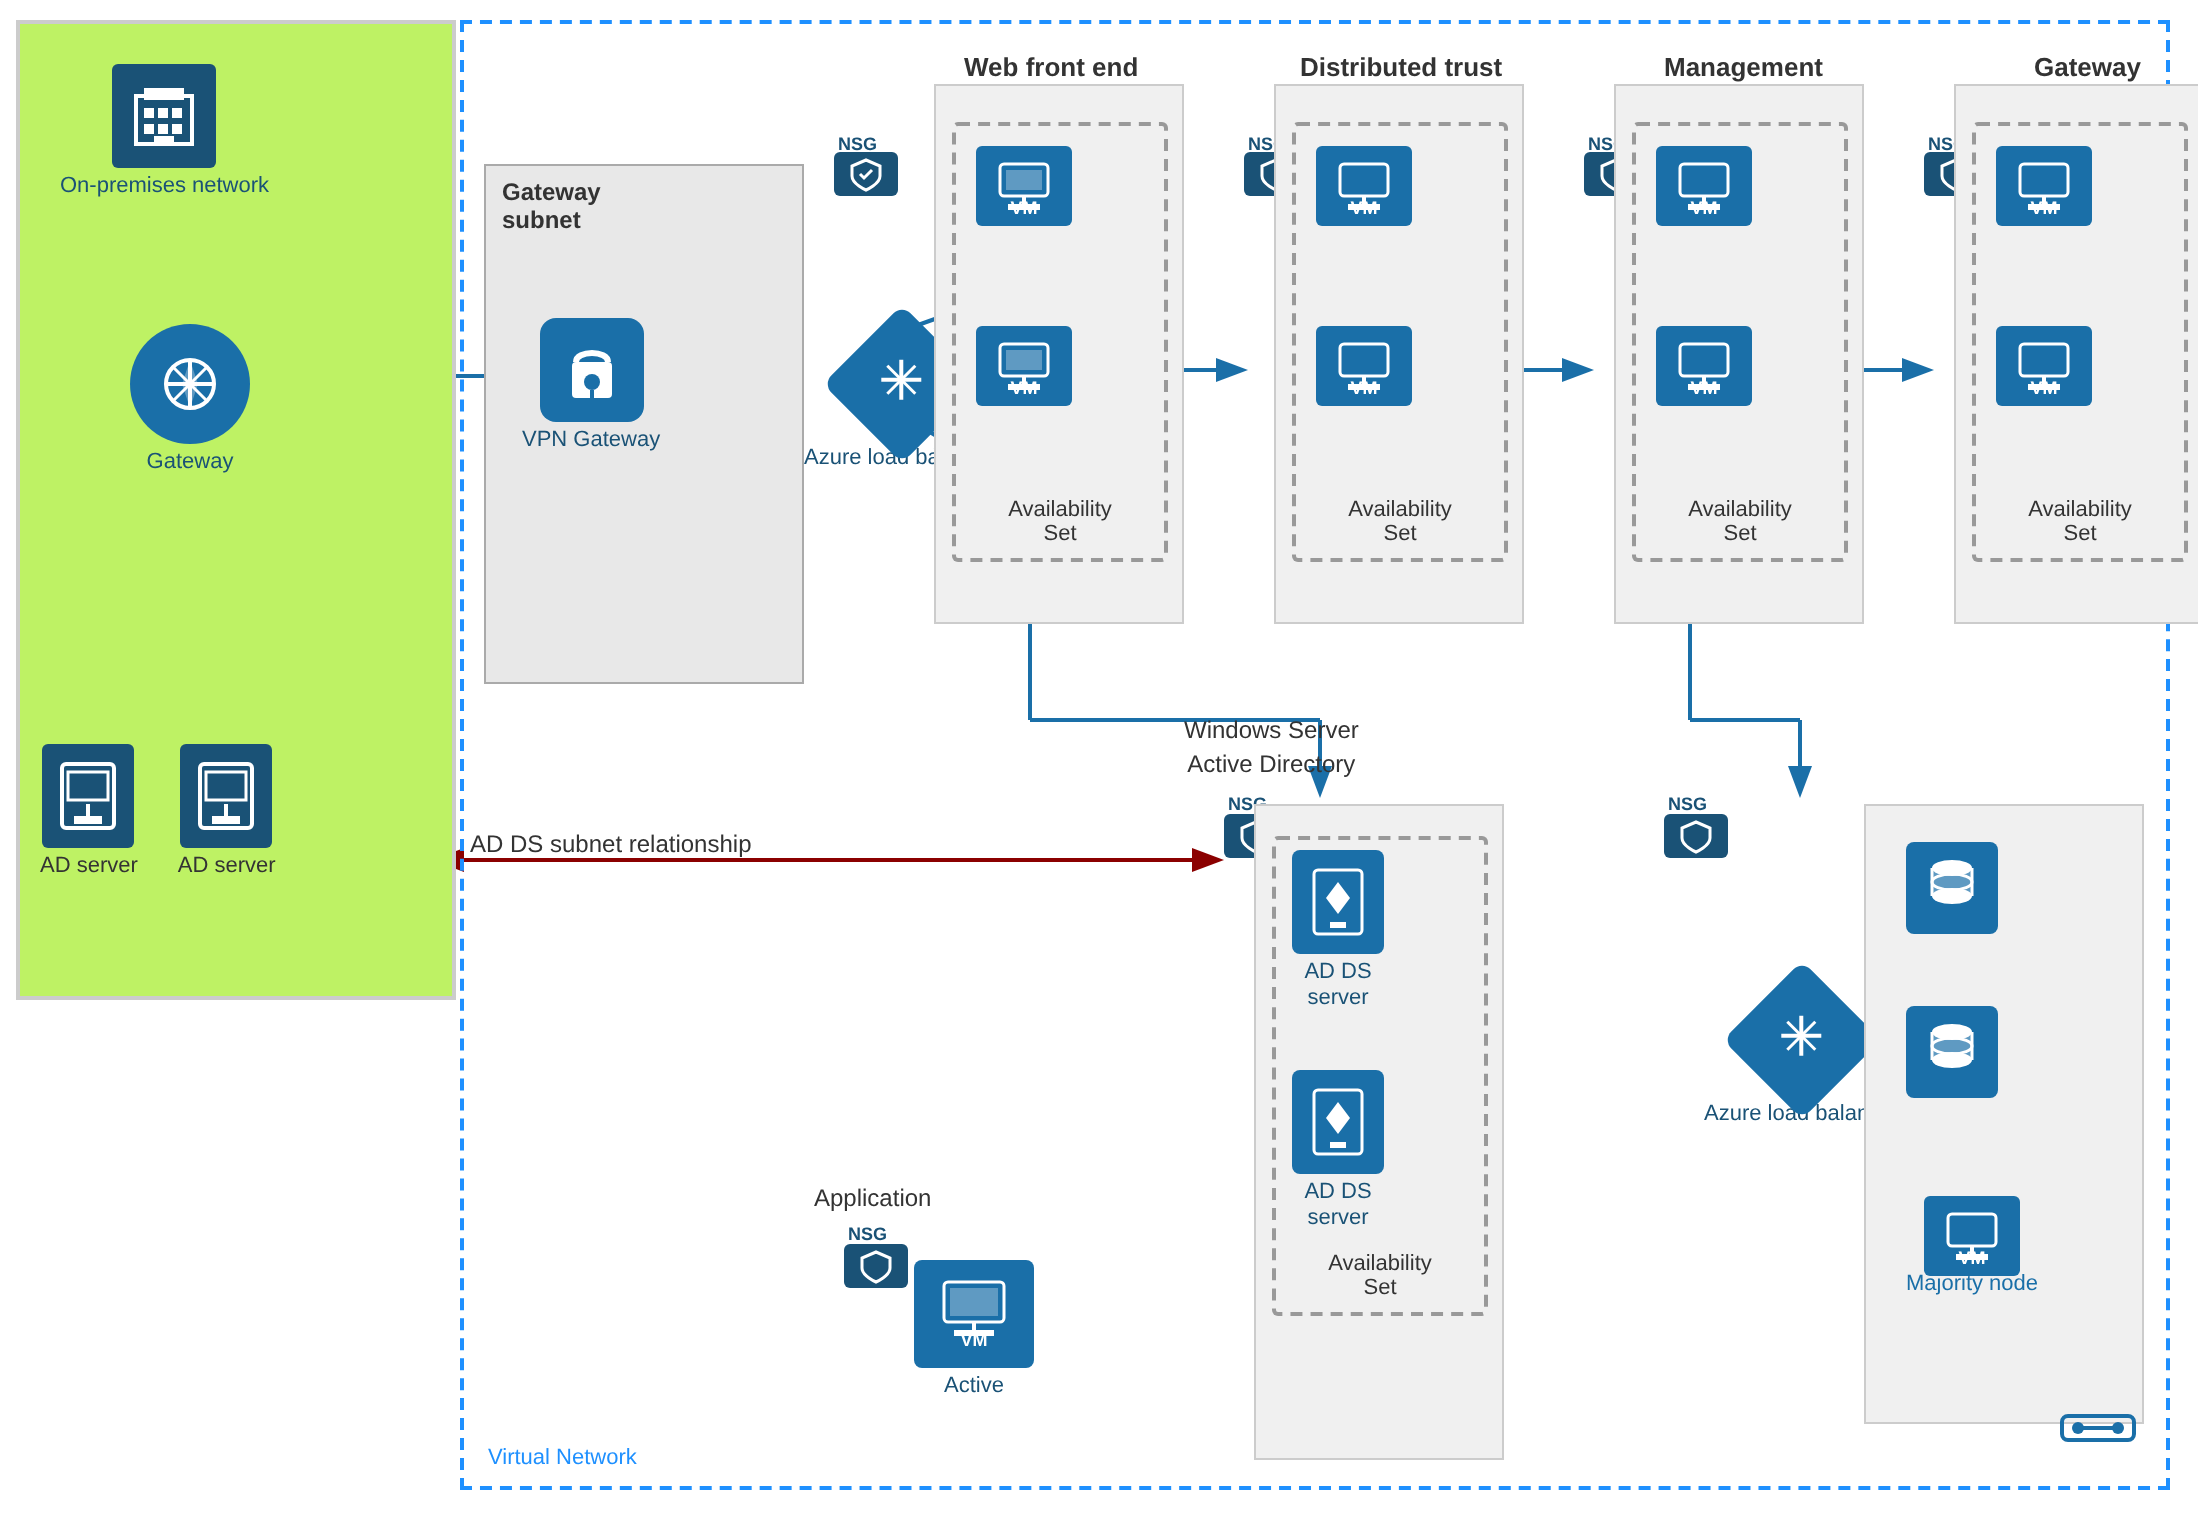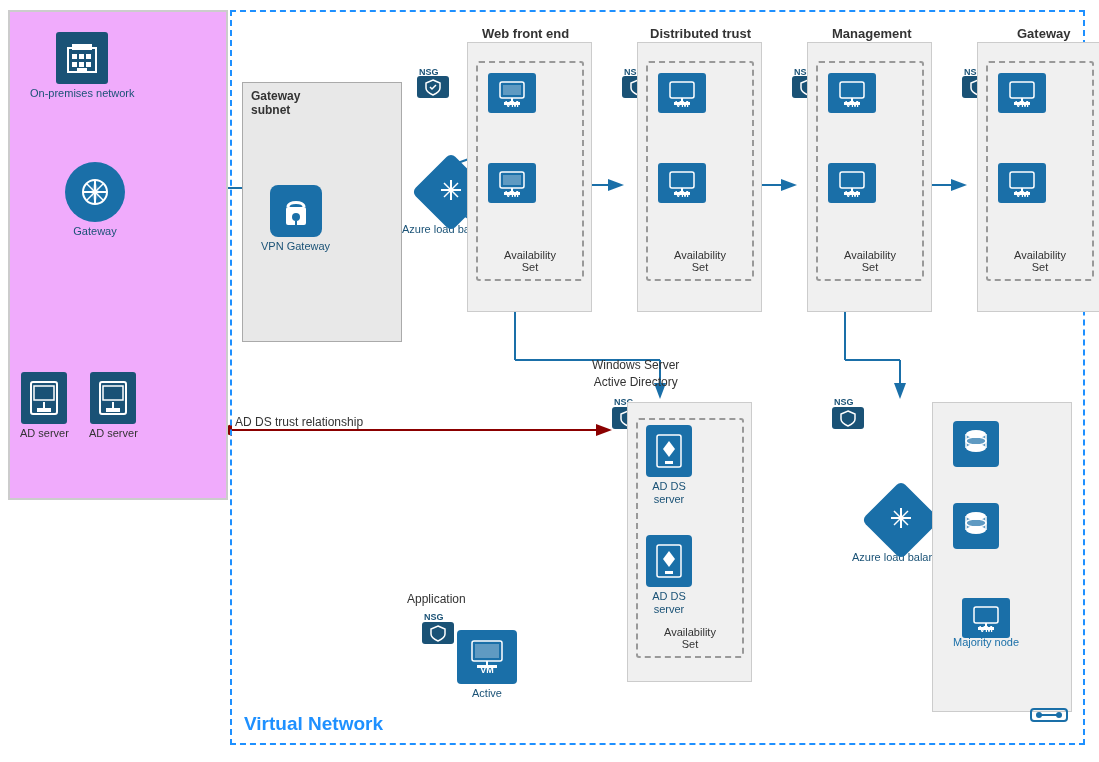--- a/index.html
+++ b/index.html
@@ -19,40 +19,40 @@
     }
 
     
     .on-premises-box {
       position: absolute;
       left: 8px;
       top: 10px;
       width: 220px;
       height: 490px;
       border: 2px solid #ccc;
-      background: #f0abfc;
+      background: #bef264;
     }
 
     .virtual-network-box {
       position: absolute;
       left: 230px;
       top: 10px;
       width: 855px;
       height: 735px;
       border: 2px dashed #1E90FF;
       background: transparent;
     }
 
     .vn-label {
       position: absolute;
       bottom: 8px;
       left: 12px;
       color: #1E90FF;
-      font-size: 19px;
-      font-weight: 700;
+      font-size: 11px;
+      font-weight: 400;
     }
 
     
     .gateway-subnet {
       position: absolute;
       left: 10px;
       top: 70px;
       width: 160px;
       height: 260px;
       border: 1px solid #aaa;
@@ -266,29 +266,29 @@
             <rect x="5" y="6" width="20" height="14" fill="none" stroke="white" stroke-width="1.5"></rect>
             <line x1="15" y1="22" x2="15" y2="28" stroke="white" stroke-width="2"></line>
             <rect x="8" y="28" width="14" height="4" fill="white"></rect>
           </svg>
         </div>
         <div class="icon-label" style="color: #333;">AD server</div>
       </div>
     </div>
   </div>
 
-  <div style="position: absolute; top: 415px; left: 235px; font-size: 12px; color: #333; font-weight: 400;">AD DS trust relationship</div>
+  <div style="position: absolute; top: 415px; left: 235px; font-size: 12px; color: #333; font-weight: 400;">AD DS subnet relationship</div>
 
   <div class="virtual-network-box">
     <div class="vn-label">Virtual Network</div>
 
     <div class="gateway-subnet">
       <div class="subnet-label">Gateway<br>subnet</div>
 
-      <div class="icon-wrap" style="top: 102px; left: 18px;">
+      <div class="icon-wrap" style="top: 76px; left: 18px;">
         <div style="width: 52px; height: 52px; background: #1a6fa8; border-radius: 8px; display: flex; align-items: center; justify-content: center;">
           <svg width="32" height="36" viewBox="0 0 32 36">
             <rect x="6" y="14" width="20" height="18" rx="2" fill="white"></rect>
             <path d="M8,14 C8,8 24,8 24,14" fill="none" stroke="white" stroke-width="3"></path>
             <circle cx="16" cy="24" r="4" fill="#1a6fa8"></circle>
             <line x1="16" y1="28" x2="16" y2="32" stroke="#1a6fa8" stroke-width="2"></line>
           </svg>
         </div>
         <div class="icon-label">VPN
 Gateway</div>
@@ -456,21 +456,21 @@
 
     <div style="position: absolute; top: 345px; left: 360px; font-size: 12px; color: #333; text-align: center; line-height: 1.4;">Windows Server<br>Active Directory</div>
 
     <div class="nsg-badge" style="top: 395px; left: 380px;">
       <svg width="18" height="18" viewBox="0 0 18 18">
         <path d="M9,2 L16,5 L16,10 C16,14 9,17 9,17 C9,17 2,14 2,10 L2,5 Z" fill="none" stroke="white" stroke-width="1.5"></path>
       </svg>
     </div>
     <div style="position: absolute; top: 385px; left: 382px; font-size: 9px; color: #1a5276; font-weight: bold;">NSG</div>
 
-    <div class="section-box" style="top: 390px; left: 395px; width: 125px; height: 280px;">
+    <div class="section-box" style="top: 390px; left: 395px; width: 125px; height: 328px;">
 
       <div class="icon-wrap" style="top: 22px; left: 18px;">
         <div style="width: 46px; height: 52px; background: #1a6fa8; border-radius: 4px; display: flex; align-items: center; justify-content: center;">
           <svg width="28" height="36" viewBox="0 0 28 36">
             <rect x="2" y="2" width="24" height="32" rx="2" fill="none" stroke="white" stroke-width="1.5"></rect>
             <path d="M14,8 L20,16 L14,24 L8,16 Z" fill="white"></path>
             <rect x="10" y="28" width="8" height="3" fill="white"></rect>
           </svg>
         </div>
         <div class="icon-label">AD DS<br>server</div>

